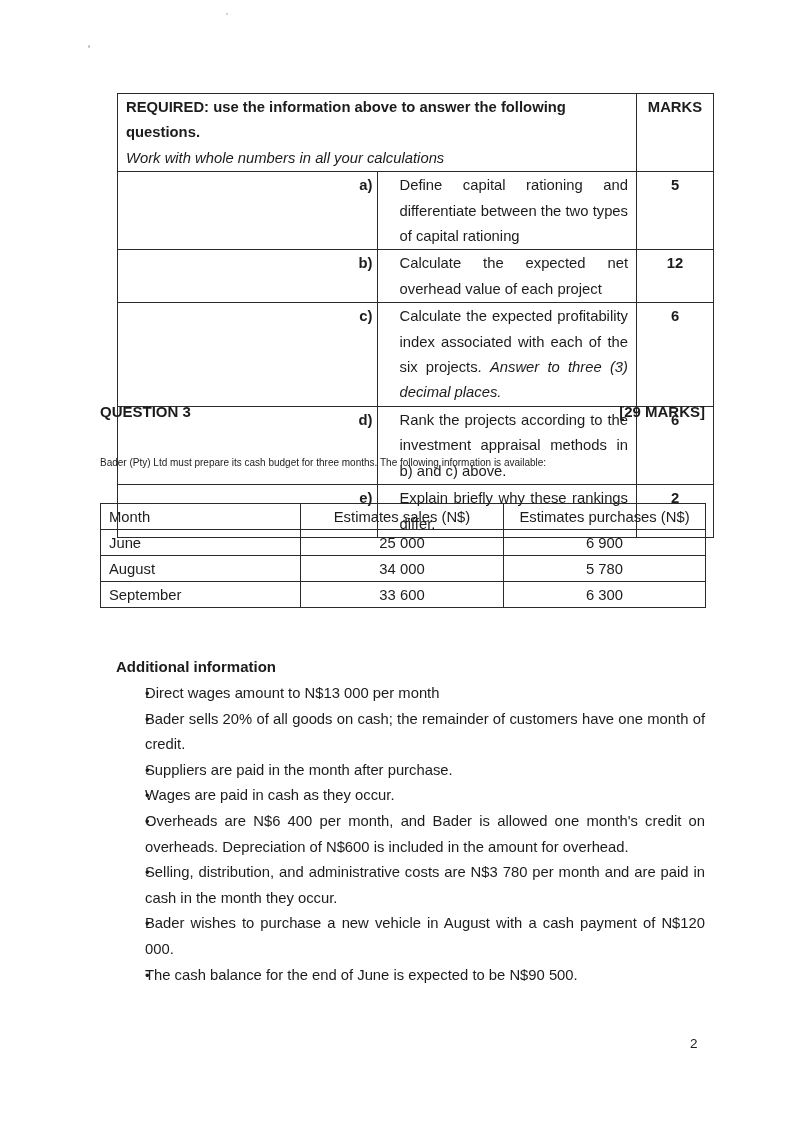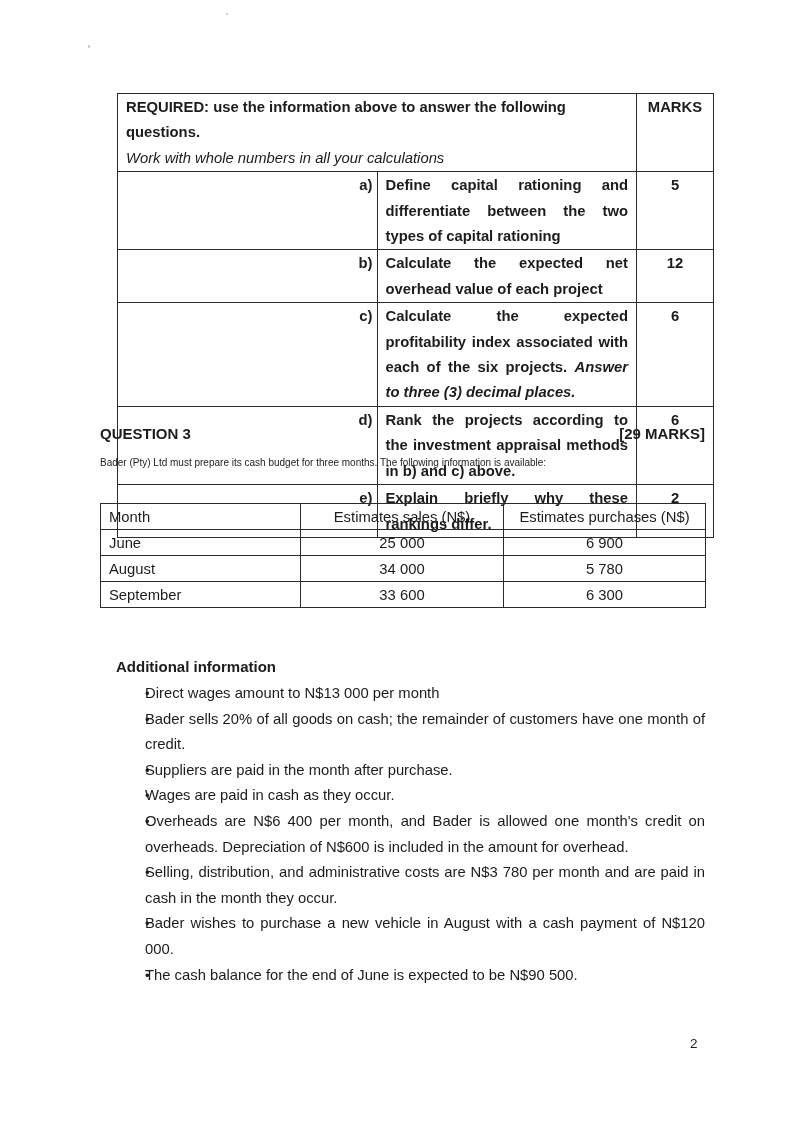--- a/index.html
+++ b/index.html
@@ -30,29 +30,29 @@
     border:1.6px solid #2b2b2b;
     vertical-align:top;
     line-height:25.4px;
   }
   .req-table .hdr-main { padding:1px 8px 0 8px; }
   .req-table .hdr-title { font-weight:bold; }
   .req-table .hdr-sub { font-style:italic; }
   .req-table .marks-col { width:77px; text-align:center; font-weight:bold; padding-top:1px; }
   .req-table .letter-col { width:44px; text-align:right; font-weight:bold; padding:1px 4px 0 0; }
   .req-table .desc-col {
-    padding:1px 8px 0 8px;
-    text-align:justify; text-align-last:left;font-weight:bold;
+    padding:1px 8px 0 22px;
+    text-align:justify; text-align-last:left;
   }
   .req-table .italic { font-style:italic; }
   .h52 { height:52px; } .h51 { height:51px; } .h26 { height:26px; } .h25 { height:25px; }
 
   
   .q3-head {
-    position:absolute; top:423px; left:100px; width:605px;
+    position:absolute; top:401px; left:100px; width:605px;
     display:flex; justify-content:space-between;
     font-weight:bold; font-size:15px; line-height:22px;
   }
   .q3-intro {
     position:absolute; top:450px; left:100px; width:605px;
     font-size:10px; line-height:26px;
     text-align:justify; text-align-last:left;
   }
 
   

